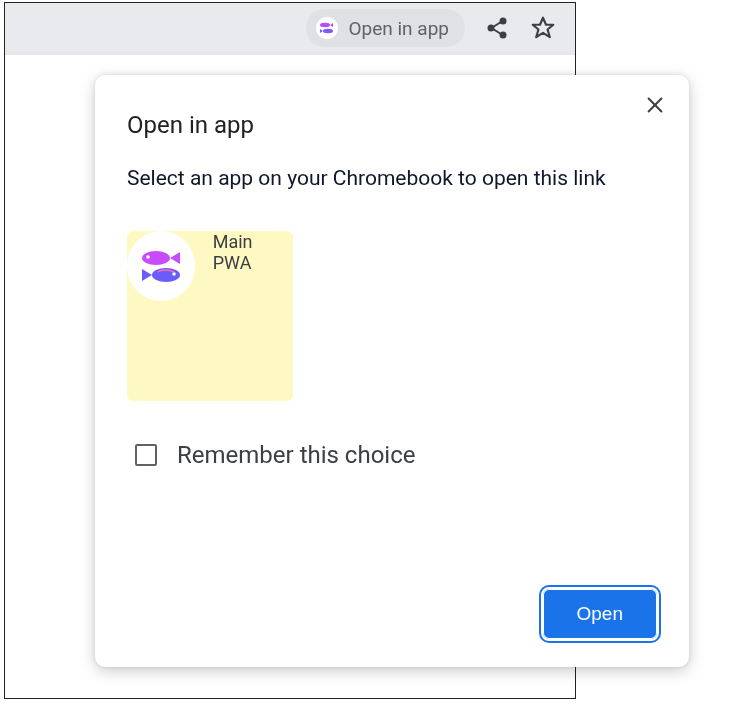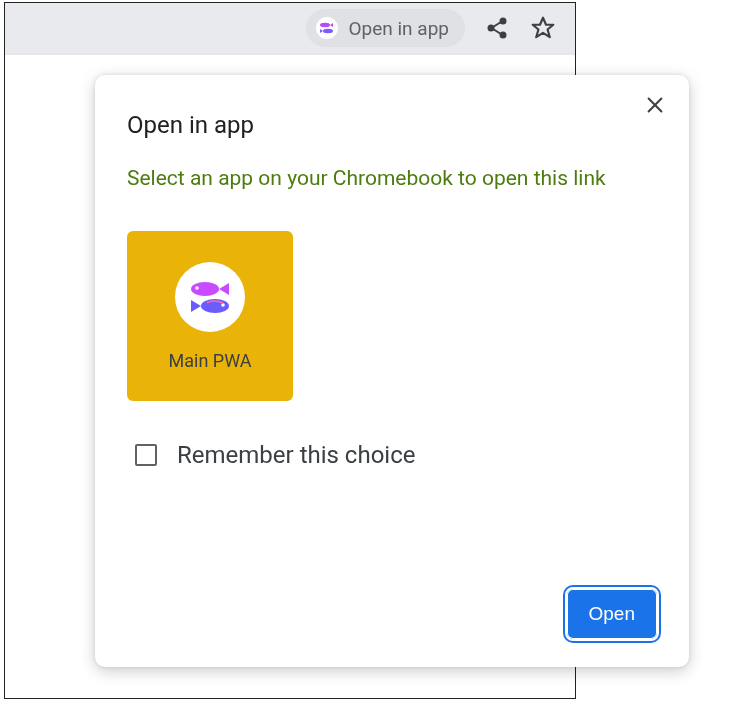--- a/index.html
+++ b/index.html
@@ -81,38 +81,38 @@
       cursor: pointer;
     }
     .dialog-title {
       font-size: 24px;
       color: #202124;
       font-weight: 400;
       margin-top: 6px;
     }
     .dialog-subtitle {
       font-size: 21px;
-      color: #4d7c0f;
+      color: #0f172a;
       margin-top: 24px;
       line-height: 1.45;
       max-width: 510px;
     }
     .app-row {
       margin-top: 38px;
       display: flex;
       gap: 12px;
     }
     .app-tile {
       width: 166px;
       height: 170px;
-      background: #eab308;
+      background: #fef9c3;
       border-radius: 6px;
       display: flex;
-      flex-direction: column;
-      align-items: center;
+      flex-direction: row;
+      align-items: flex-start;
       justify-content: center;
       gap: 18px;
       cursor: pointer;
     }
     .app-tile-icon {
       width: 70px; height: 70px;
       border-radius: 50%;
       background: #fff;
       display: flex; align-items: center; justify-content: center;
       flex-direction: column;
@@ -142,21 +142,21 @@
       margin-top: auto;
       display: flex;
       justify-content: flex-end;
     }
     .primary-btn {
       background: #1a73e8;
       color: #fff;
       font-size: 19px;
       border: none;
       border-radius: 6px;
-      padding: 14px 22px;
+      padding: 14px 34px;
       cursor: pointer;
       outline: 2px solid #1a73e8;
       outline-offset: 2px;
       box-shadow: inset 0 0 0 1px #fff;
     }
   </style>
 </head>
 <body>
 
 <div class="frame">

